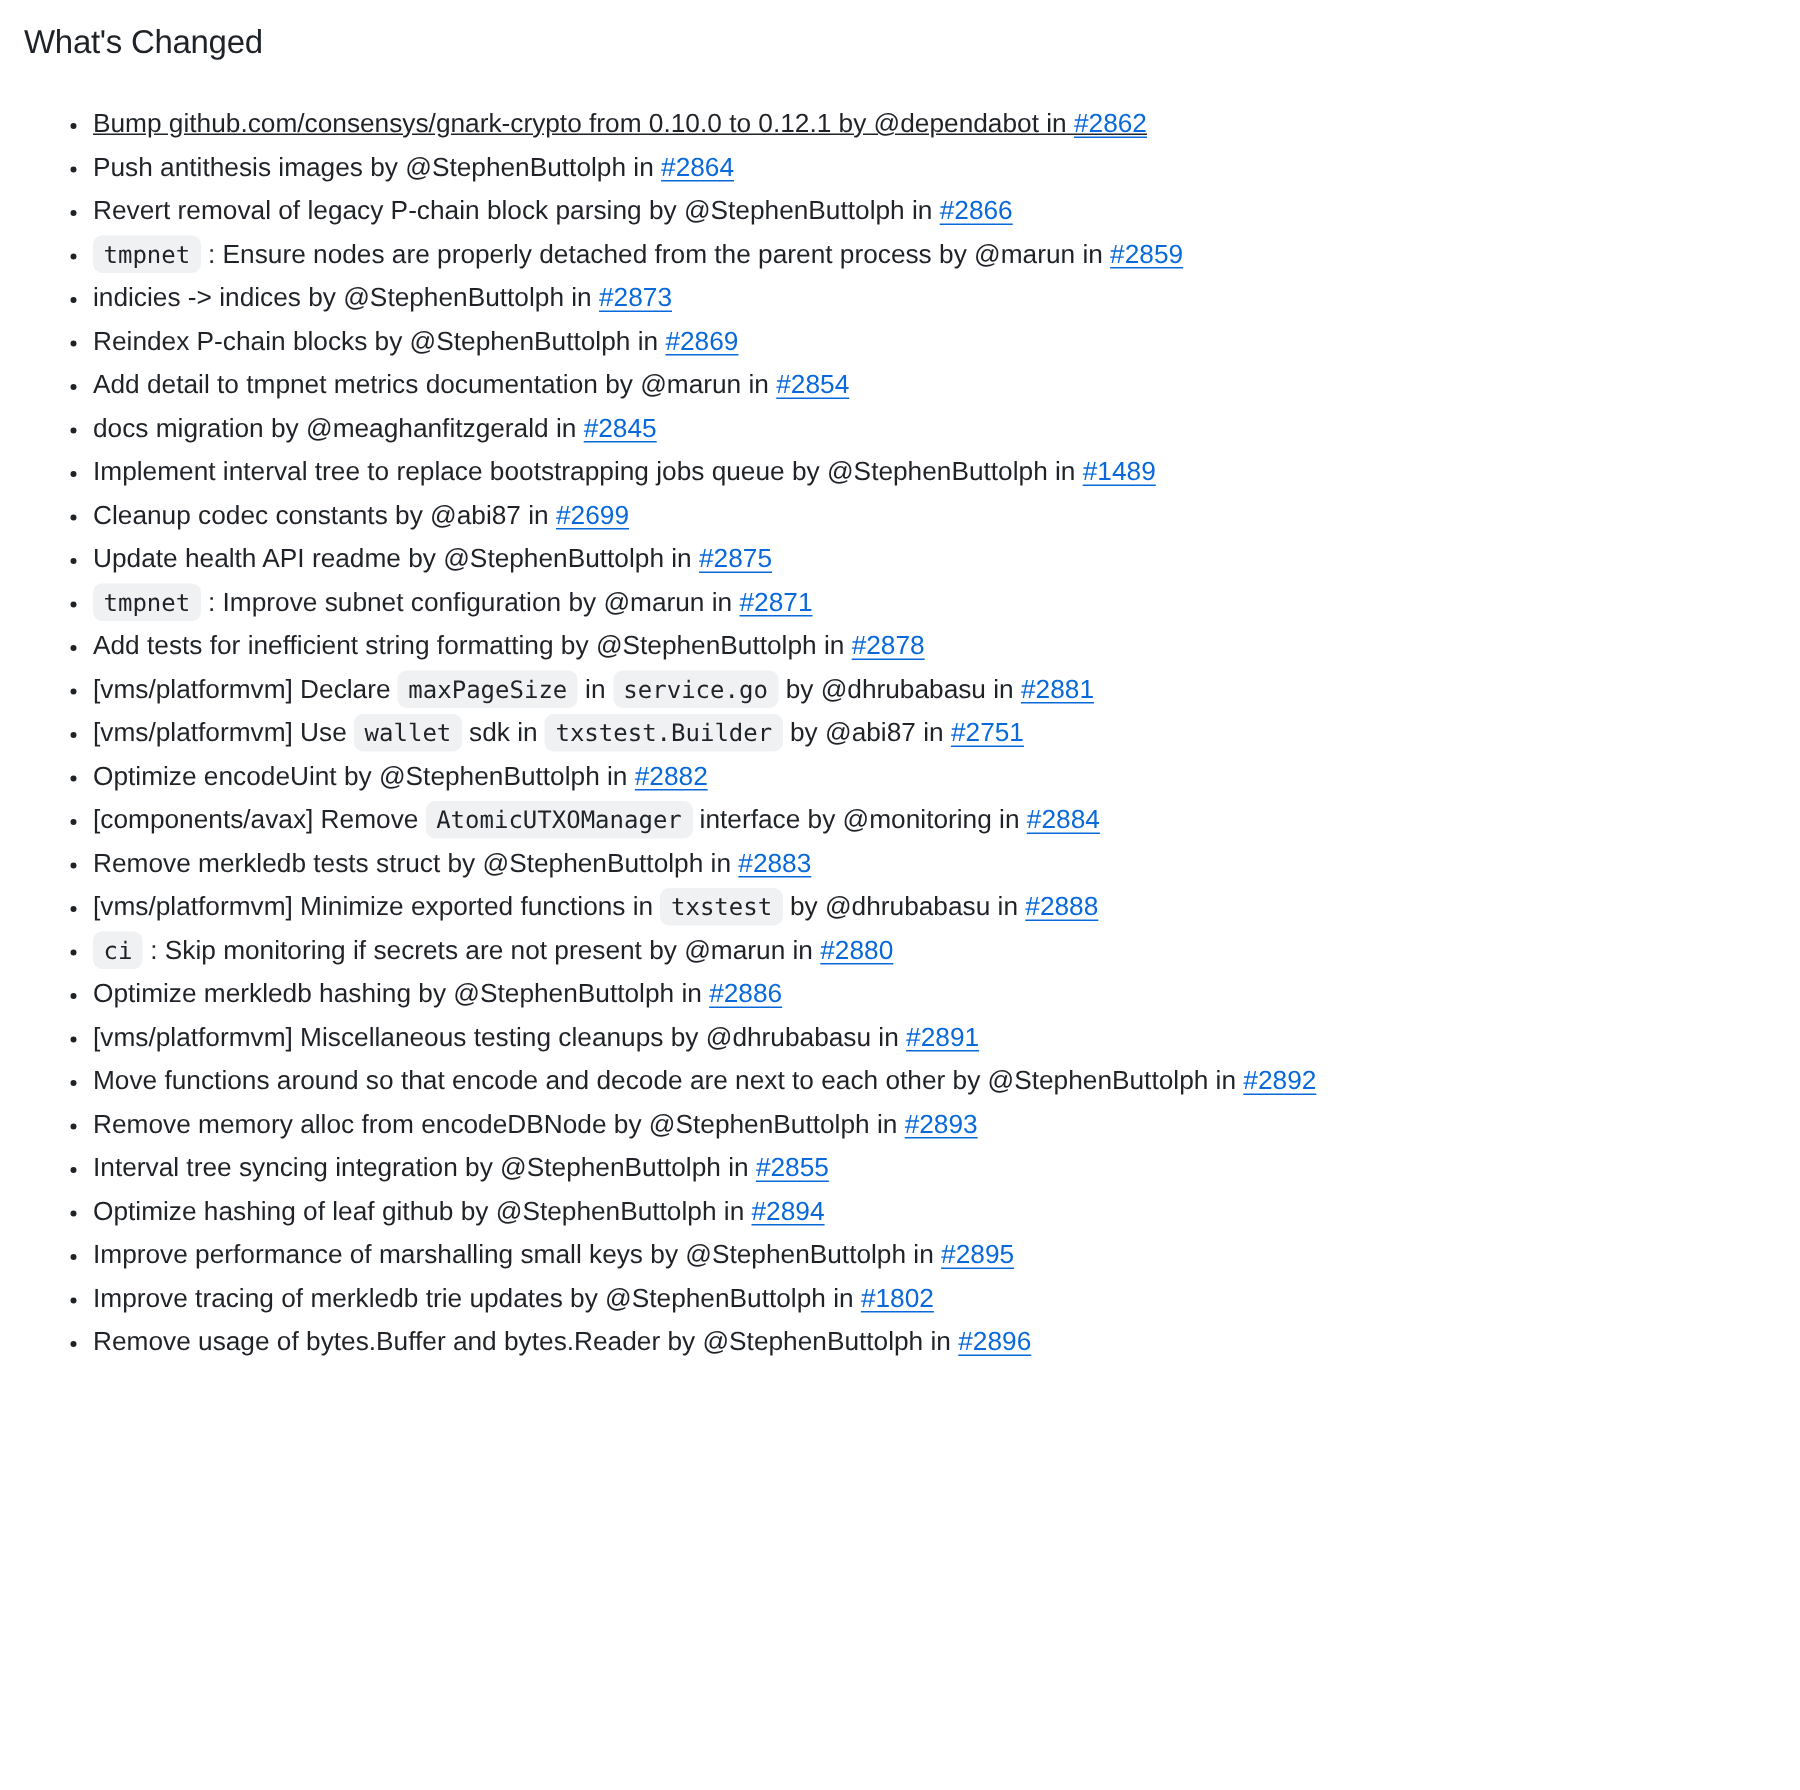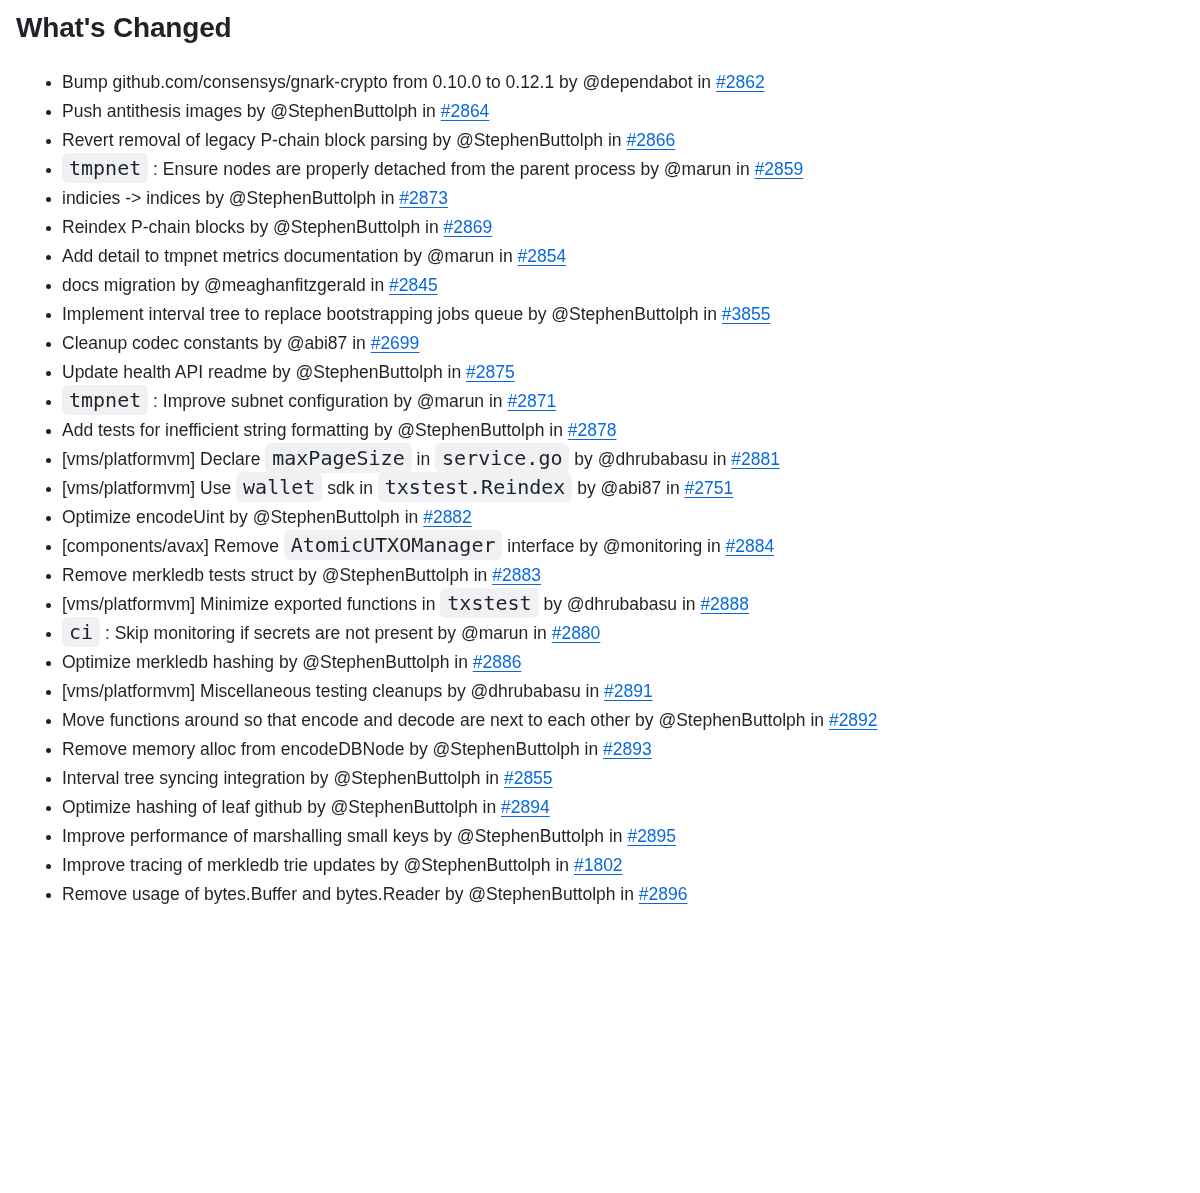--- a/index.html
+++ b/index.html
@@ -13,53 +13,54 @@
     width: 1200px;
     height: 1193px;
     overflow: hidden;
     color: var(--text, #1f2328);
   }
   .container {
     padding: 12px 16px 0 16px;
   }
   h2.page-title {
     margin: 0 0 24px 0;
-    font-size: 28px;
+    font-size: 22px;
     line-height: 32px;
-    font-weight: 700;
+    font-weight: 400;
     color: var(--heading, #1f2328);
     letter-spacing: -0.2px;
   }
   ul.changelog-list {
     margin: 0;
     padding: 0 0 0 46px;
     list-style: disc;
   }
   ul.changelog-list li {
     font-size: 17.5px;
     line-height: 28px;
     margin-top: 1px;
     white-space: nowrap;
   }
   ul.changelog-list li:first-child {
     margin-top: 0;
+    text-decoration: underline;
   }
   ul.changelog-list li::marker {
     color: var(--text, #1f2328);
     font-size: 16px;
   }
   a.pr-link {
     color: var(--link, #0969da);
     text-decoration: underline;
     text-underline-offset: 3px;
     cursor: pointer;
   }
   code.code-span {
     font-family: "DejaVu Sans Mono", "Liberation Mono", monospace;
-    font-size: 20px;
+    font-size: 16px;
     line-height: 1;
     background: var(--code-bg, #eff1f3);
     color: var(--text, #1f2328);
     padding: 3px 7px;
     border-radius: 6px;
   }
 </style>
 </head>
 <body>
 
@@ -68,27 +69,27 @@
 
   <ul class="changelog-list">
       <li><span>Bump github.com/consensys/gnark-crypto from 0.10.0 to 0.12.1 by @dependabot in </span><a class="pr-link">#2862</a></li>
       <li><span>Push antithesis images by @StephenButtolph in </span><a class="pr-link">#2864</a></li>
       <li><span>Revert removal of legacy P-chain block parsing by @StephenButtolph in </span><a class="pr-link">#2866</a></li>
       <li><code class="code-span">tmpnet</code><span> : Ensure nodes are properly detached from the parent process by @marun in </span><a class="pr-link">#2859</a></li>
       <li><span>indicies -&gt; indices by @StephenButtolph in </span><a class="pr-link">#2873</a></li>
       <li><span>Reindex P-chain blocks by @StephenButtolph in </span><a class="pr-link">#2869</a></li>
       <li><span>Add detail to tmpnet metrics documentation by @marun in </span><a class="pr-link">#2854</a></li>
       <li><span>docs migration by @meaghanfitzgerald in </span><a class="pr-link">#2845</a></li>
-      <li><span>Implement interval tree to replace bootstrapping jobs queue by @StephenButtolph in </span><a class="pr-link">#3855</a></li>
+      <li><span>Implement interval tree to replace bootstrapping jobs queue by @StephenButtolph in </span><a class="pr-link">#1489</a></li>
       <li><span>Cleanup codec constants by @abi87 in </span><a class="pr-link">#2699</a></li>
       <li><span>Update health API readme by @StephenButtolph in </span><a class="pr-link">#2875</a></li>
       <li><code class="code-span">tmpnet</code><span> : Improve subnet configuration by @marun in </span><a class="pr-link">#2871</a></li>
       <li><span>Add tests for inefficient string formatting by @StephenButtolph in </span><a class="pr-link">#2878</a></li>
       <li><span>[vms/platformvm] Declare </span><code class="code-span">maxPageSize</code><span> in </span><code class="code-span">service.go</code><span> by @dhrubabasu in </span><a class="pr-link">#2881</a></li>
-      <li><span>[vms/platformvm] Use </span><code class="code-span">wallet</code><span> sdk in </span><code class="code-span">txstest.Reindex</code><span> by @abi87 in </span><a class="pr-link">#2751</a></li>
+      <li><span>[vms/platformvm] Use </span><code class="code-span">wallet</code><span> sdk in </span><code class="code-span">txstest.Builder</code><span> by @abi87 in </span><a class="pr-link">#2751</a></li>
       <li><span>Optimize encodeUint by @StephenButtolph in </span><a class="pr-link">#2882</a></li>
       <li><span>[components/avax] Remove </span><code class="code-span">AtomicUTXOManager</code><span> interface by @monitoring in </span><a class="pr-link">#2884</a></li>
       <li><span>Remove merkledb tests struct by @StephenButtolph in </span><a class="pr-link">#2883</a></li>
       <li><span>[vms/platformvm] Minimize exported functions in </span><code class="code-span">txstest</code><span> by @dhrubabasu in </span><a class="pr-link">#2888</a></li>
       <li><code class="code-span">ci</code><span> : Skip monitoring if secrets are not present by @marun in </span><a class="pr-link">#2880</a></li>
       <li><span>Optimize merkledb hashing by @StephenButtolph in </span><a class="pr-link">#2886</a></li>
       <li><span>[vms/platformvm] Miscellaneous testing cleanups by @dhrubabasu in </span><a class="pr-link">#2891</a></li>
       <li><span>Move functions around so that encode and decode are next to each other by @StephenButtolph in </span><a class="pr-link">#2892</a></li>
       <li><span>Remove memory alloc from encodeDBNode by @StephenButtolph in </span><a class="pr-link">#2893</a></li>
       <li><span>Interval tree syncing integration by @StephenButtolph in </span><a class="pr-link">#2855</a></li>

